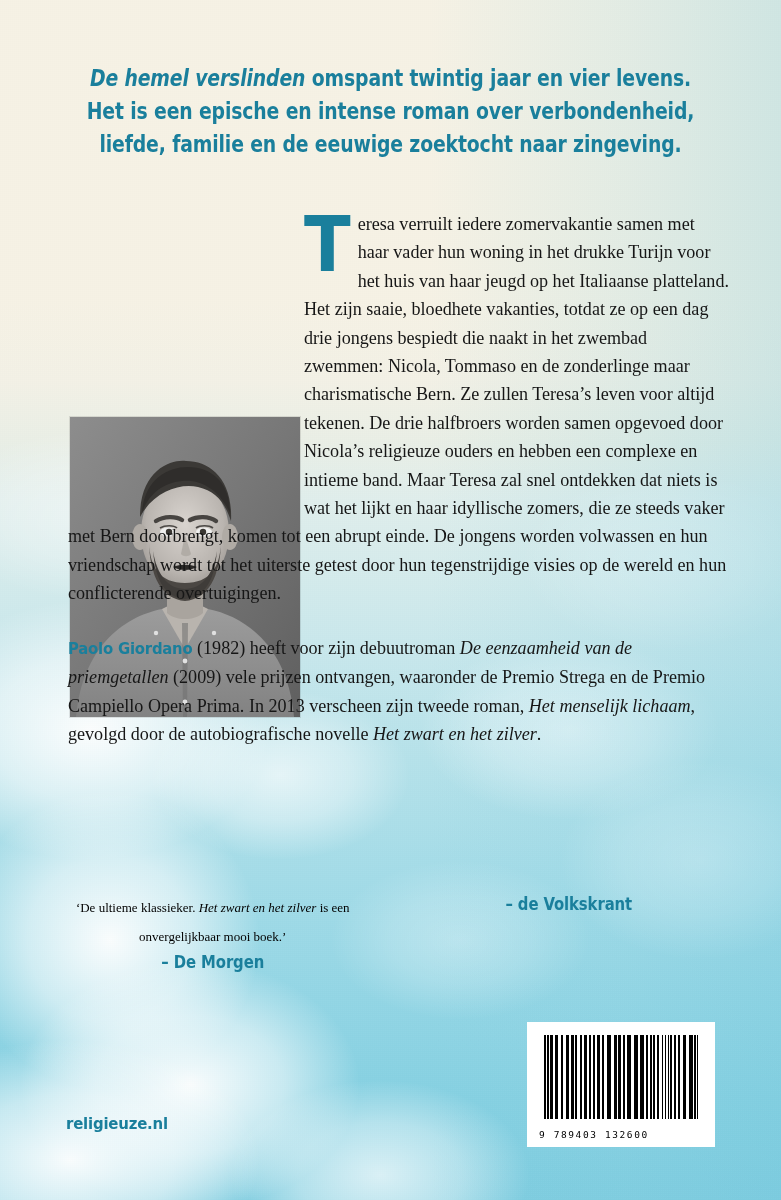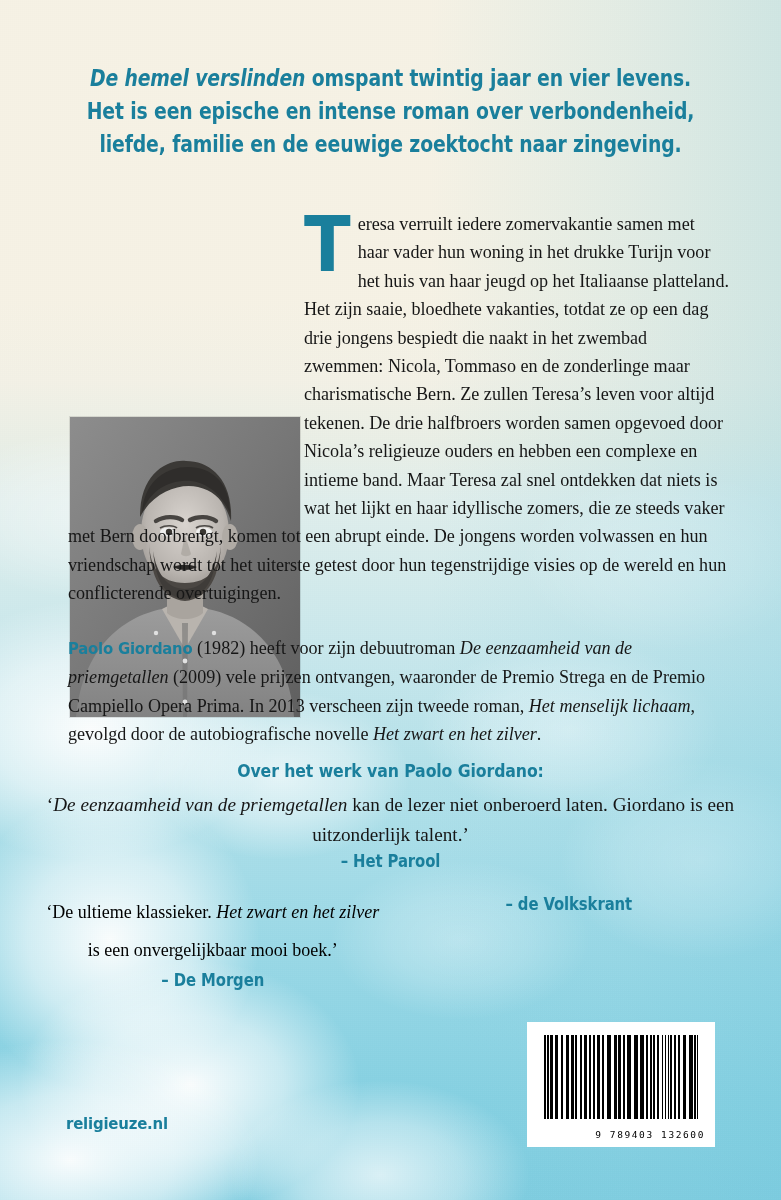--- a/index.html
+++ b/index.html
@@ -151,21 +151,21 @@
     margin-top:1px;
     transform:scaleX(.95);
   }
   .cols{
     position:absolute;
     left:46px;right:46px;top:893px;
     display:flex;
     gap:22px;
   }
   .col{flex:1;text-align:center;}
-  .col .q-body{font-size:18px;line-height:38px;}
+  .col .q-body{font-size:13px;line-height:29px;}
 
   .site{
     position:absolute;
     left:66px;top:1114px;
     color:#1a7f9c;
     font-family:"DejaVu Sans Condensed","Liberation Sans Narrow","Liberation Sans",sans-serif;
     font-weight:bold;
     font-size:16.6px;
     letter-spacing:-.2px;
   }
@@ -180,21 +180,21 @@
     position:absolute;left:17px;top:13px;width:154px;height:84px;
     display:flex;align-items:flex-end;
   }
   .barcode .bars i{display:block;height:100%;background:#000;}
   .barcode .digits{
     position:absolute;left:12px;right:10px;bottom:7px;
     font-family:"DejaVu Sans Mono","Liberation Mono",monospace;
     font-size:9.5px;
     letter-spacing:1.6px;
     color:#000;
-    text-align:right;
+    text-align:left;
   }
 </style>
 </head>
 <body>
 
 <div id="cover">
 
   <div class="sky-base"></div>
 
   <div class="cloud" style="left:-90px;top:600px;width:360px;height:260px;"></div>
@@ -280,27 +280,20 @@
     <div class="blurb">
       <div class="photo-spacer"></div>
       <p>
         <span class="dropcap">T</span><span>eresa verruilt iedere zomervakantie samen met haar vader hun woning in het drukke Turijn voor het huis van haar jeugd op het Italiaanse platteland. Het zijn saaie, bloedhete vakanties, totdat ze op een dag drie jongens bespiedt die naakt in het zwembad zwemmen: Nicola, Tommaso en de zonderlinge maar charismatische Bern. Ze zullen Teresa’s leven voor altijd tekenen. De drie halfbroers worden samen opgevoed door Nicola’s religieuze ouders en hebben een complexe en intieme band. Maar Teresa zal snel ontdekken dat niets is wat het lijkt en haar idyllische zomers, die ze steeds vaker met Bern doorbrengt, komen tot een abrupt einde. De jongens worden volwassen en hun vriendschap wordt tot het uiterste getest door hun tegenstrijdige visies op de wereld en hun conflicterende overtuigingen.</span>
       </p>
       <p class="bio" style="margin-top:26px;">
         <span class="name">Paolo Giordano</span><span> (1982) heeft voor zijn debuutroman </span><span class="it">De eenzaamheid van de priemgetallen</span><span> (2009) vele prijzen ontvangen, waaronder de Premio Strega en de Premio Campiello Opera Prima. In 2013 verscheen zijn tweede roman, </span><span class="it">Het menselijk lichaam</span><span>, gevolgd door de autobiografische novelle </span><span class="it">Het zwart en het zilver</span><span>.</span>
       </p>
     </div>
 
-    <div class="quotes">
-      <div class="q-head">Over het werk van Paolo Giordano:</div>
-      <div class="q-body">
-        <span>‘</span><span class="it">De eenzaamheid van de priemgetallen</span><span> kan de lezer niet onberoerd laten. Giordano is een uitzonderlijk talent.’</span>
-      </div>
-      <div class="q-src">– Het Parool</div>
-    </div>
 
     <div class="cols">
       <div class="col">
         <div class="q-body">
           <span>‘De ultieme klassieker. </span><span class="it">Het zwart en het zilver</span><span> is een onvergelijkbaar mooi boek.’</span>
         </div>
         <div class="q-src">– De Morgen</div>
       </div>
       <div class="col">
         <div class="q-src">– de Volkskrant</div>

